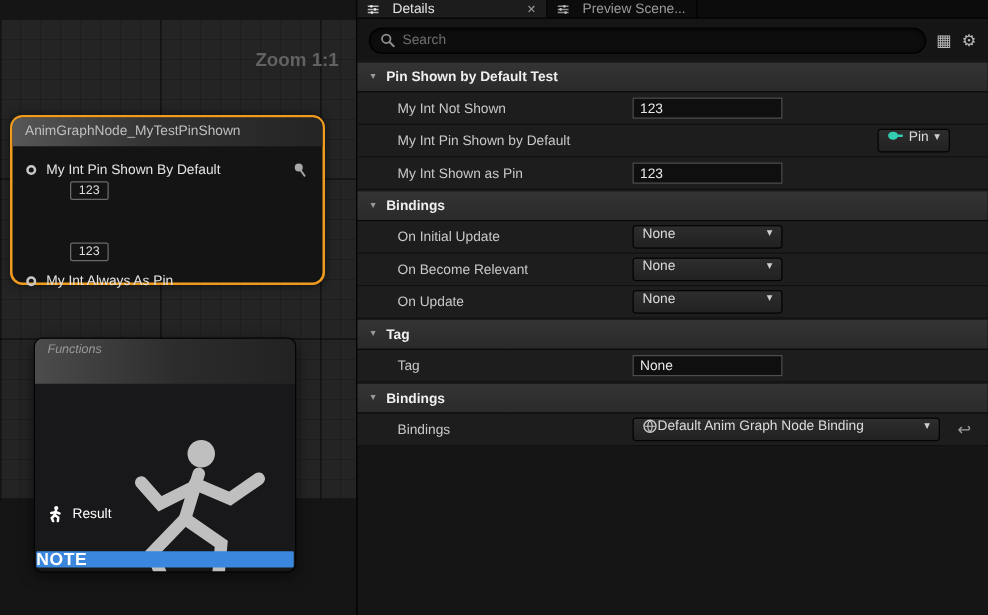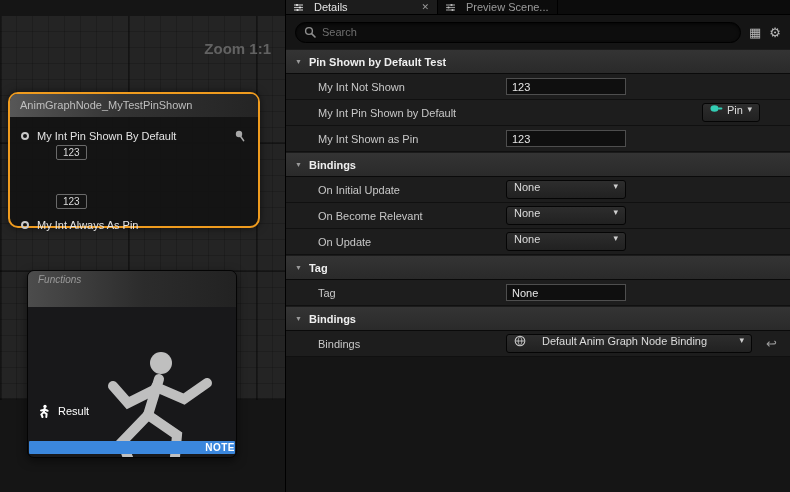--- a/index.html
+++ b/index.html
@@ -41,22 +41,22 @@
     box-shadow:0 3px 10px rgba(0,0,0,0.5); overflow:hidden; }
   .node2-hdr { height:36px; padding:3px 0 0 10px;
     background:linear-gradient(90deg,#4c4c4c 0%, #2c2c2c 55%, #222 100%); }
   .node2-title { font-size:12px; font-weight:bold; color:#ededed; }
   .node2-sub { font-size:10px; font-style:italic; color:#9a9a9a; }
   .node2-body { position:absolute; left:0; right:0; top:36px; bottom:0;margin-top:36px; }
   .mannequin { position:absolute; left:28px; top:0; }
   .result-row { position:absolute; left:10px; top:61px; display:flex; align-items:center; gap:7px; }
   .result-label { font-size:11px; color:#fff; }
   .note-bar { position:absolute; left:1px; right:1px; bottom:3px; height:13px;
-    background:#3b87dd; border-radius:1px; color:#fff; font-size:10px; font-weight:bold;
-    text-align:right; line-height:13px; letter-spacing:0.5px; }
+    background:#3b87dd; border-radius:1px; color:#fff; font-size:14px; font-weight:bold;
+    text-align:left; line-height:13px; letter-spacing:0.5px; }
 
   .pbar { position:absolute; height:11px; top:481px; background:#131313;
     border:1px solid #000; border-bottom:none; border-radius:6px 6px 0 0; }
   .pbar.a { left:-4px; width:123px; } .pbar.b { left:152px; width:133px; }
 
   
   .details-pane { position:absolute; left:285px; top:0; width:505px; height:492px;
     background:#151515; border-left:1px solid #000; }
   .tabbar { height:15px; background:#0c0c0c; display:flex; border-bottom:1px solid #000; }
   .tab { display:flex; align-items:center; gap:11px; padding:0 8px; font-size:11px;
@@ -88,21 +88,21 @@
 
   .txt { width:120px; height:17px; background:#0f0f0f; border:1px solid #4e4e4e;
     color:#e6e6e6; font-size:11px; padding:0 5px; font-family:inherit; outline:none; }
 
   .dd { width:120px; height:19px; background:linear-gradient(#2d2d2d,#212121);
     border:1px solid #050505; border-radius:3px; display:flex; align-items:flex-start;
     padding:0 7px; color:#dcdcdc; font-size:11px; }
   .dd .dd-text { flex:1; white-space:nowrap; overflow:hidden; }
   .dd .chev { color:#cfcfcf; font-size:9px; flex:none; }
   .dd.pin-dd { width:58px; margin-left:auto; margin-right:18px; gap:4px; }
-  .dd.binding-dd { width:246px; gap:16px; }
+  .dd.binding-dd { width:246px; gap:0; }
   .reset-btn { margin-left:14px; color:#9c9c9c; font-size:13px; line-height:1; }
 
   svg { display:block; }
 </style>
 </head>
 <body>
 
 <div class="graph-pane">
   <div class="zoom-label">Zoom 1:1</div>
 

